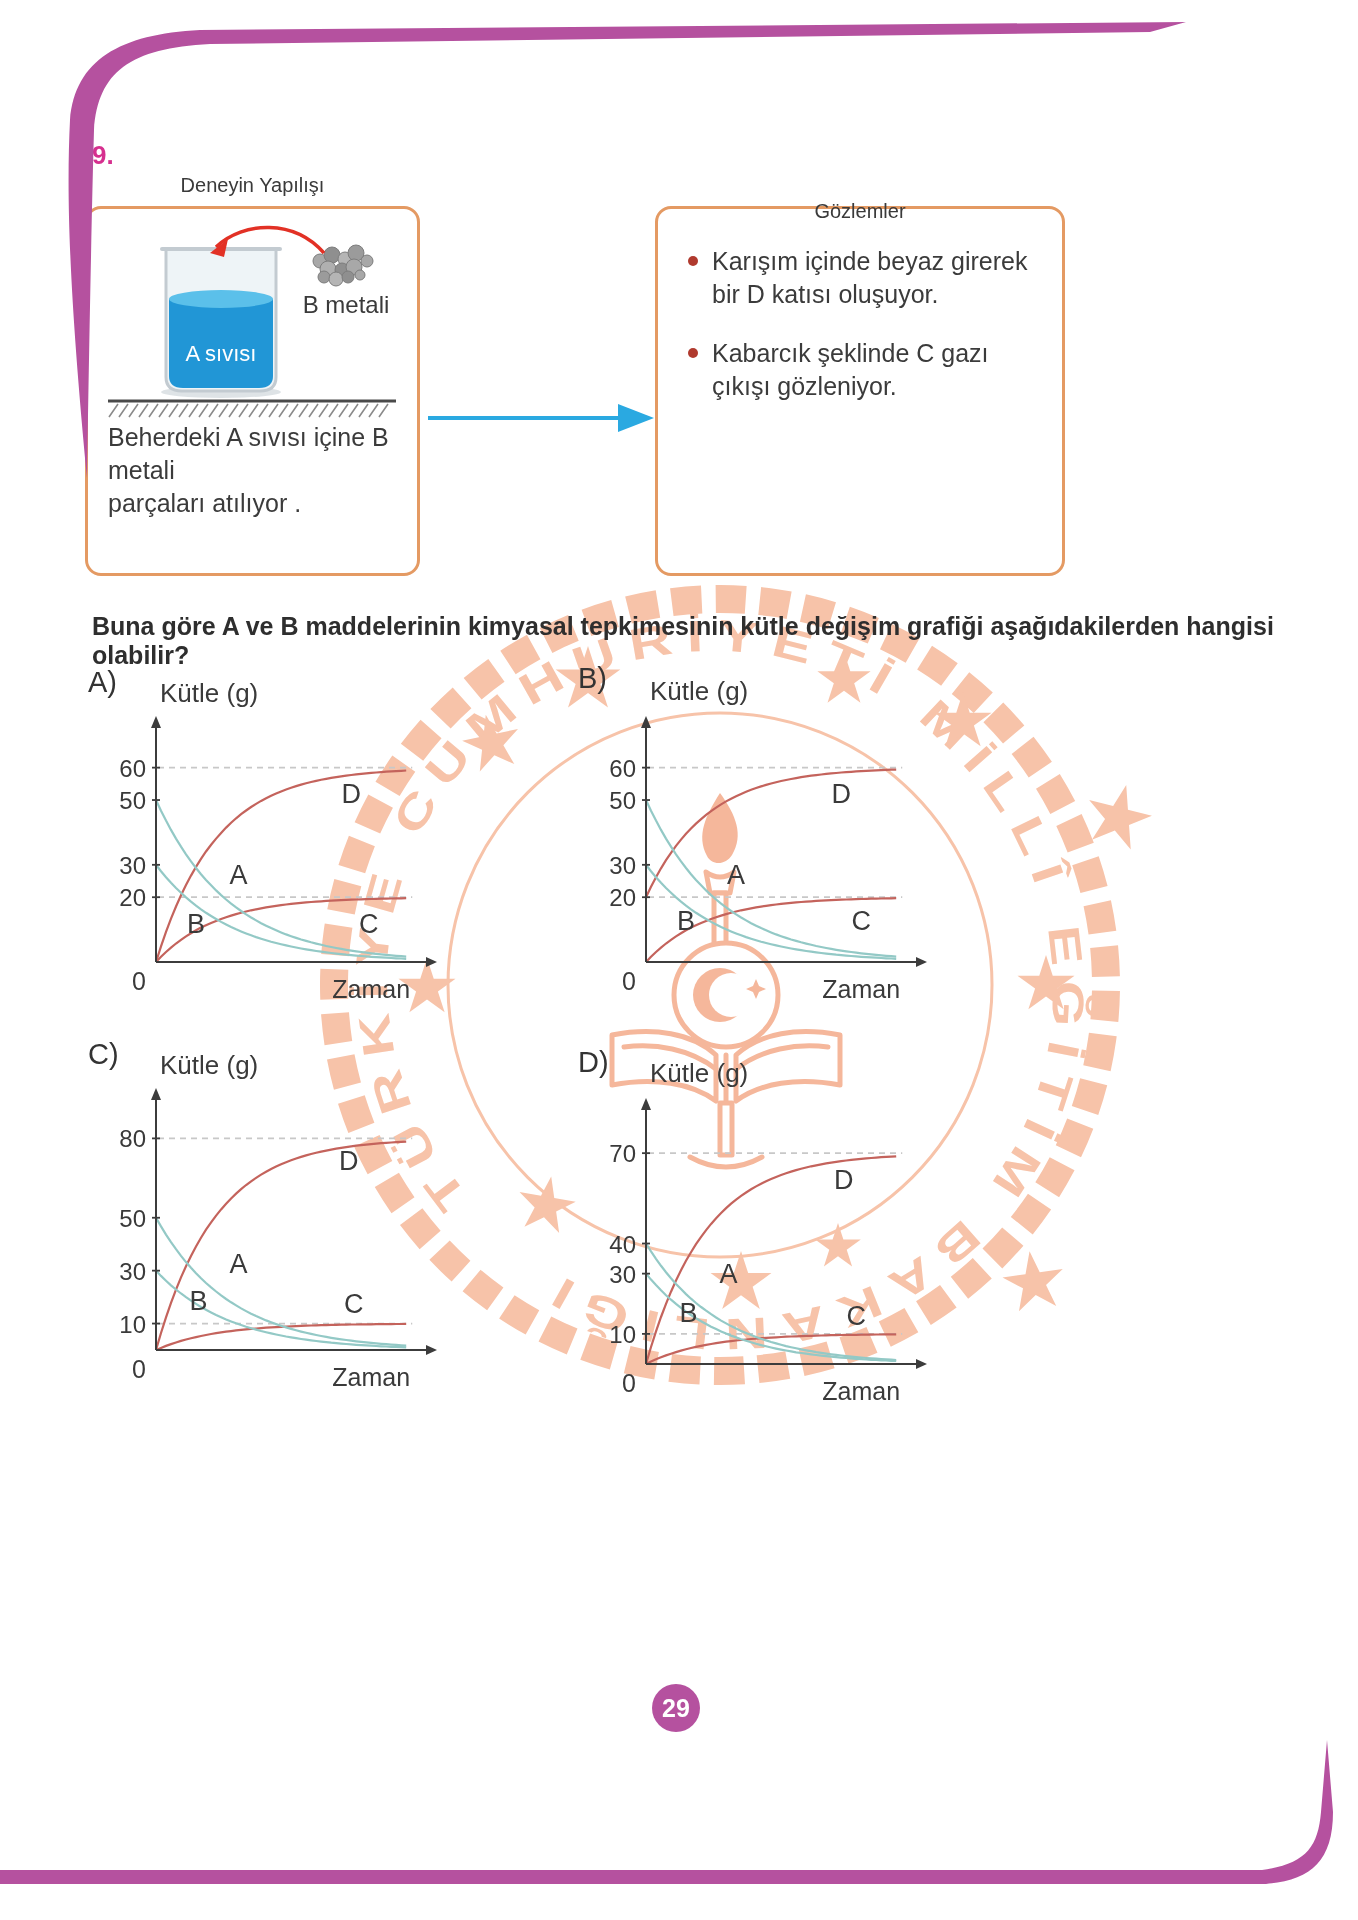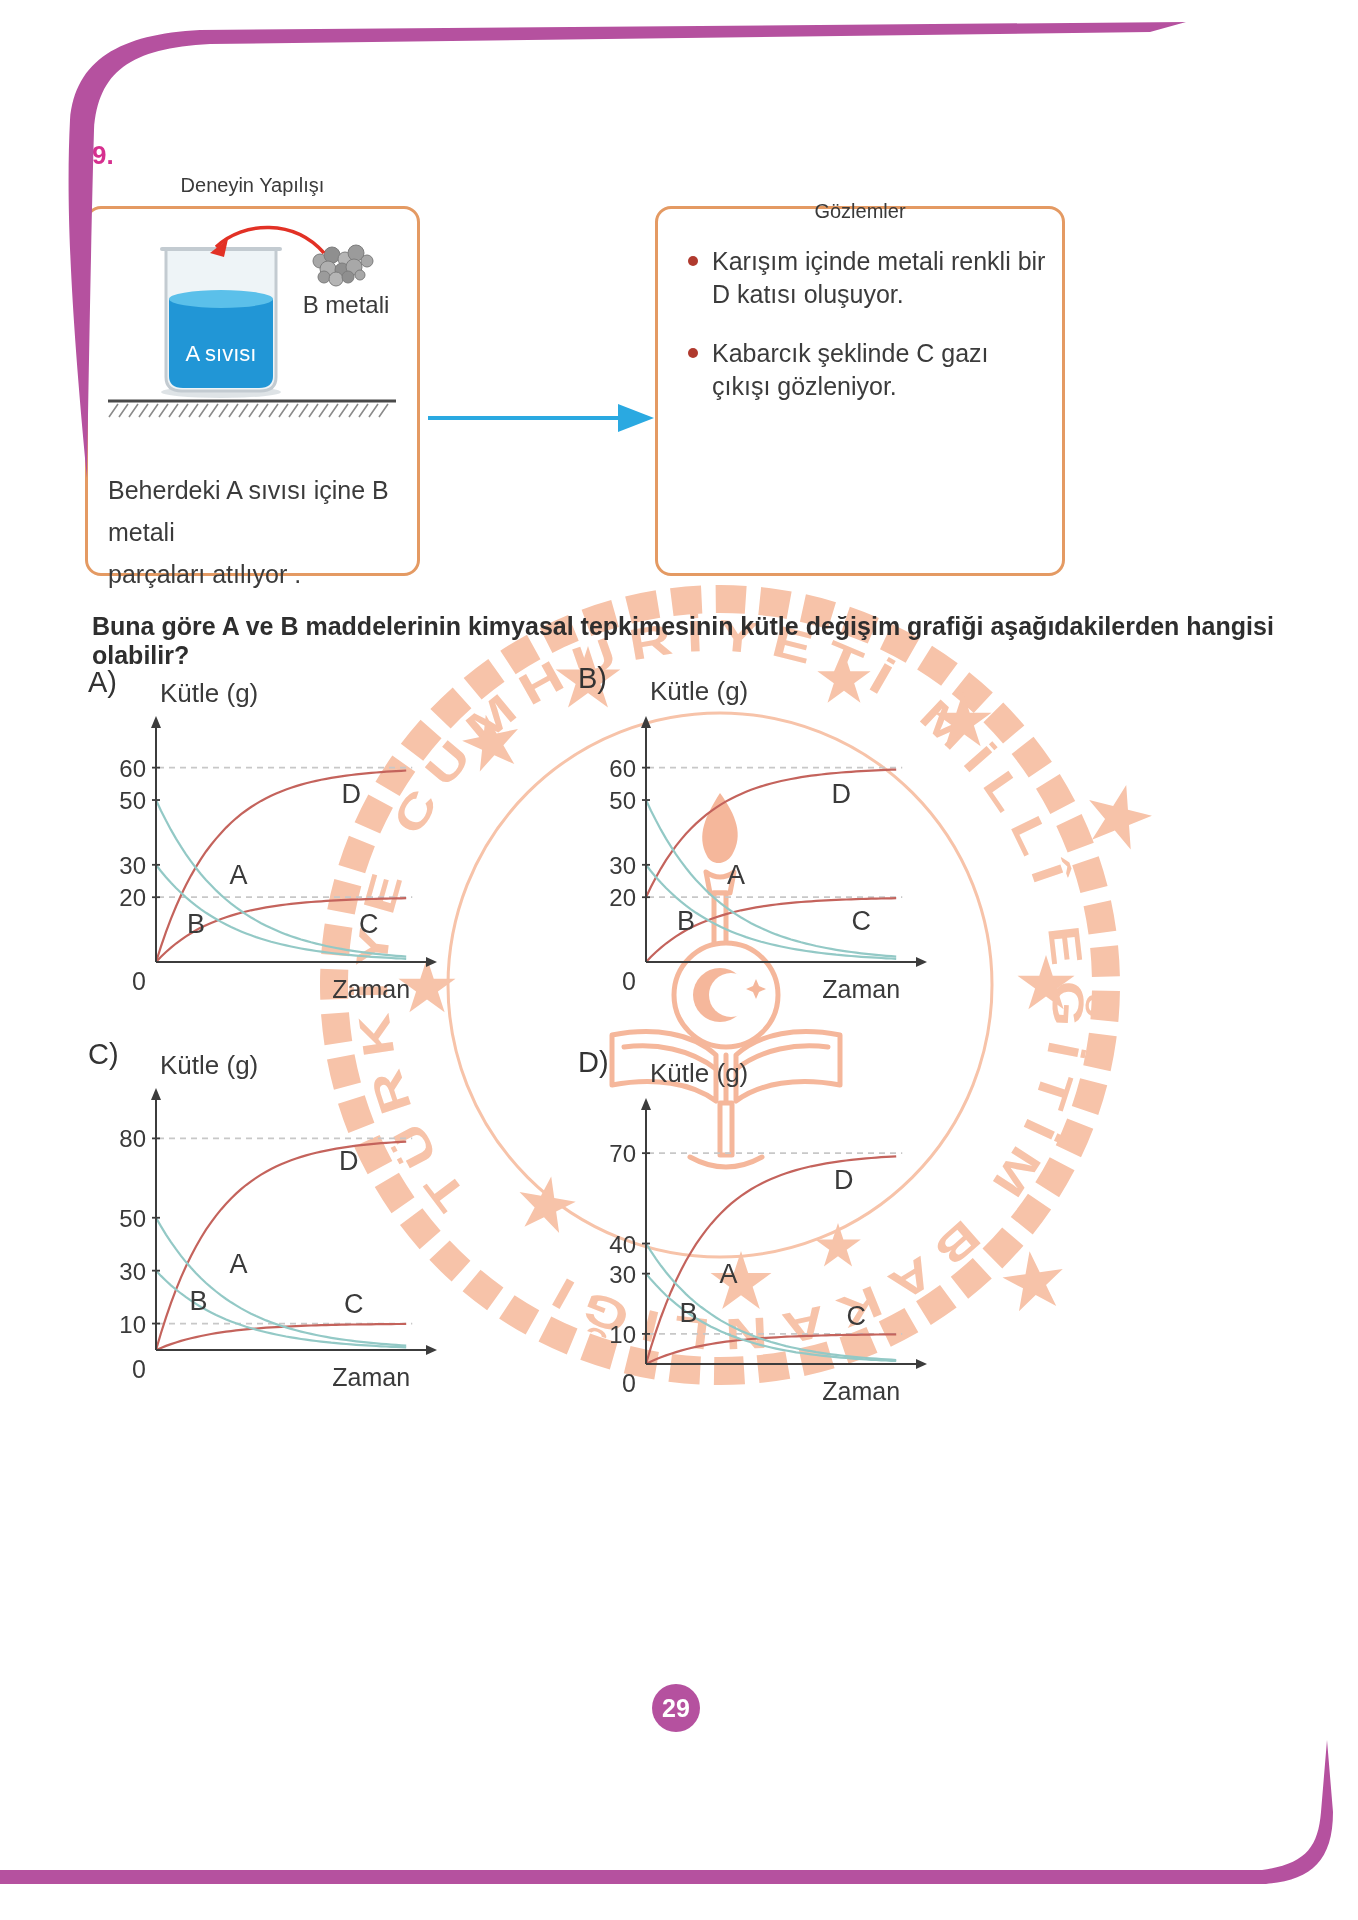--- a/index.html
+++ b/index.html
@@ -10,22 +10,22 @@
   .q-line{position:absolute;left:92px;top:140px;z-index:4;display:flex;align-items:baseline;
           font-style:italic;font-size:25px;color:#3a3a3a;width:1240px;}
   .q-num{font-style:normal;font-weight:bold;color:var(--number-pink,#d6308f);margin-right:18px;font-size:26px;}
   .panel-title{position:absolute;font-size:20px;color:#3a3a3a;text-align:center;z-index:4;}
   #exp-title{left:85px;top:174px;width:335px;}
   #obs-title{left:655px;top:174px;width:410px;margin-top:26px;}
   .panel{position:absolute;border:3px solid var(--panel-border-orange,#e49a63);border-radius:16px;
          background:#fff;z-index:3;box-sizing:border-box;}
   #exp-panel{left:85px;top:206px;width:335px;height:370px;}
   #obs-panel{left:655px;top:206px;width:410px;height:370px;}
-  .exp-caption{position:absolute;left:20px;top:212px;font-size:25px;line-height:42px;color:#3b3b3b;
-               white-space:pre-line;margin-top:48px;}
+  .exp-caption{position:absolute;left:20px;top:212px;font-size:25px;line-height:33px;color:#3b3b3b;
+               white-space:pre-line;}
   #flow-arrow{position:absolute;left:424px;top:398px;z-index:4;}
   .obs-list{position:absolute;left:30px;top:36px;width:362px;display:flex;flex-direction:column;gap:26px;}
   .obs-item{display:flex;font-size:25px;line-height:33px;color:#3b3b3b;}
   .obs-dot{width:10px;height:10px;border-radius:50%;background:var(--bullet-red,#b03a2e);
            margin:11px 14px 0 0;flex:none;}
   .prompt{position:absolute;left:92px;top:612px;width:1240px;font-weight:bold;font-size:25px;
           color:#2e2e2e;z-index:4;}
   .opt-label{position:absolute;font-size:29px;color:#333;z-index:4;}
   #optA{left:88px;top:666px;} #optB{left:578px;top:662px;}
   #optC{left:88px;top:1038px;} #optD{left:578px;top:1046px;}
@@ -140,21 +140,21 @@
 
   <svg id="flow-arrow" width="232" height="40" viewBox="0 0 232 40">
     <line x1="4" y1="20" x2="196" y2="20" style="stroke:var(--arrow-blue,#2aa9e1)" stroke-width="4"></line>
     <polygon points="194,6 230,20 194,34" style="fill:var(--arrow-blue,#2aa9e1)"></polygon>
   </svg>
 
   <div class="panel" id="obs-panel">
     <div class="obs-list">
       <div class="obs-item">
         <span class="obs-dot"></span>
-        <span>Karışım içinde metali renkli bir D katısı oluşuyor.</span>
+        <span>Karışım içinde beyaz girerek bir D katısı oluşuyor.</span>
       </div>
       <div class="obs-item">
         <span class="obs-dot"></span>
         <span>Kabarcık şeklinde C gazı çıkışı gözleniyor.</span>
       </div>
     </div>
   </div>
 
   <div class="prompt">Buna göre A ve B maddelerinin kimyasal tepkimesinin kütle değişim grafiği aşağıdakilerden hangisi olabilir?</div>
 

